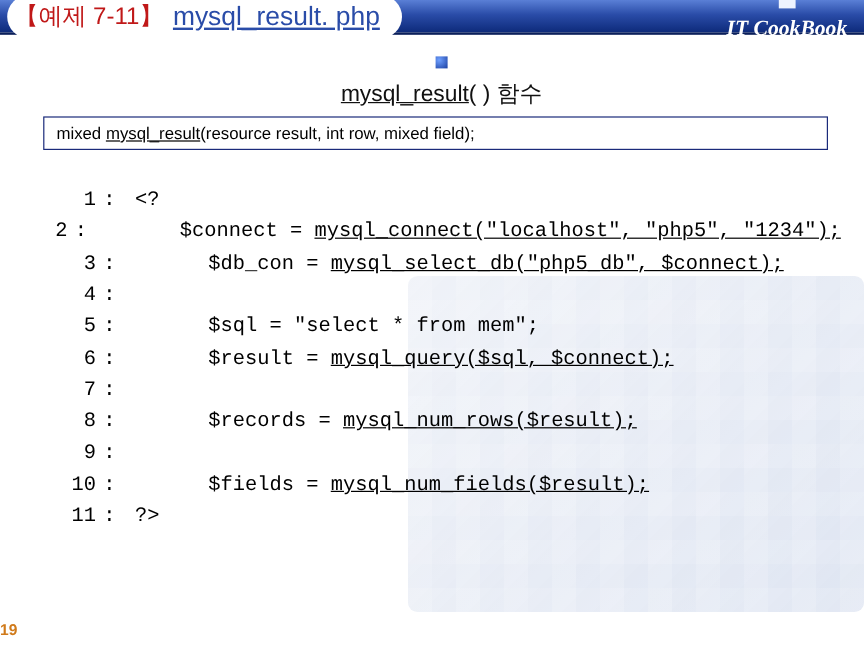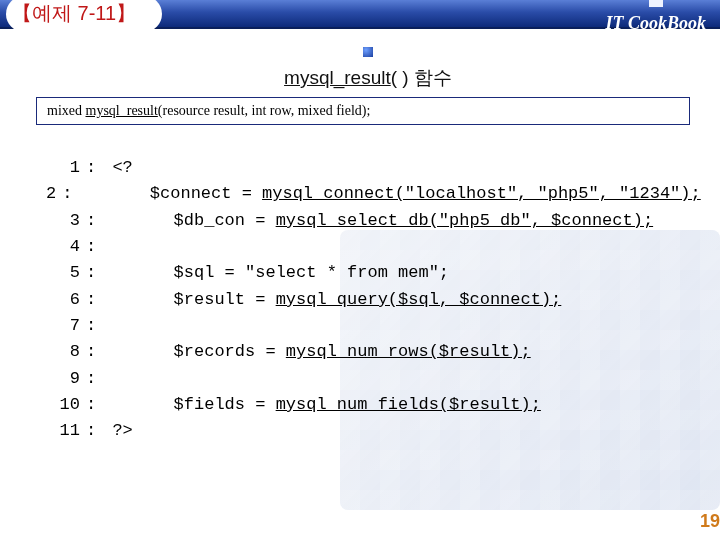--- a/index.html
+++ b/index.html
@@ -91,21 +91,21 @@
   .bullet-text {
     font-size: 19px;
     color: #111;
   }
   .bullet-text .fn { text-decoration: underline; }
   .proto-box {
     border: 1px solid #1a2a7a;
     padding: 5px 10px;
     margin: 4px 0 10px -10px;
     font-size: 14px;
-    font-family: Liberation Serif, serif;
+    font-family: Liberation Sans, sans-serif;
     background: rgba(255,255,255,0.9);
   }
   .proto-box .u { text-decoration: underline; }
   .code-block {
     margin-top: 30px;
     font-family: "Courier New", Consolas, monospace;
     font-size: 17px;
     line-height: 1.55;
     white-space: pre;
     background: transparent;
@@ -116,35 +116,36 @@
     text-align: right;
     padding-right: 6px;
   }
   .colon { padding-right: 6px; }
   .u { text-decoration: underline; }
   .page-num {
     position: absolute;
     bottom: 8px;
     left: 0;
     width: 100%;
-    text-align: right;
+    text-align: left;
     color: #d07a1a;
-    font-size: 18px;
+    font-size: 13px;
     font-weight: bold;
     z-index: 3;
   }
 </style>
 </head>
 <body>
 
 <div class="bg-image"></div>
 
 <div class="title-bar">
   <div class="title-pill">
     <span class="title-tag">【예제 7-11】</span>
+    <span class="title-text">mysql_result. php</span>
   </div>
   <div class="brand">
     <span class="square"></span>
     <span>IT CookBook</span>
   </div>
 </div>
 
 <div class="content">
 
   <div class="bullet-row">

